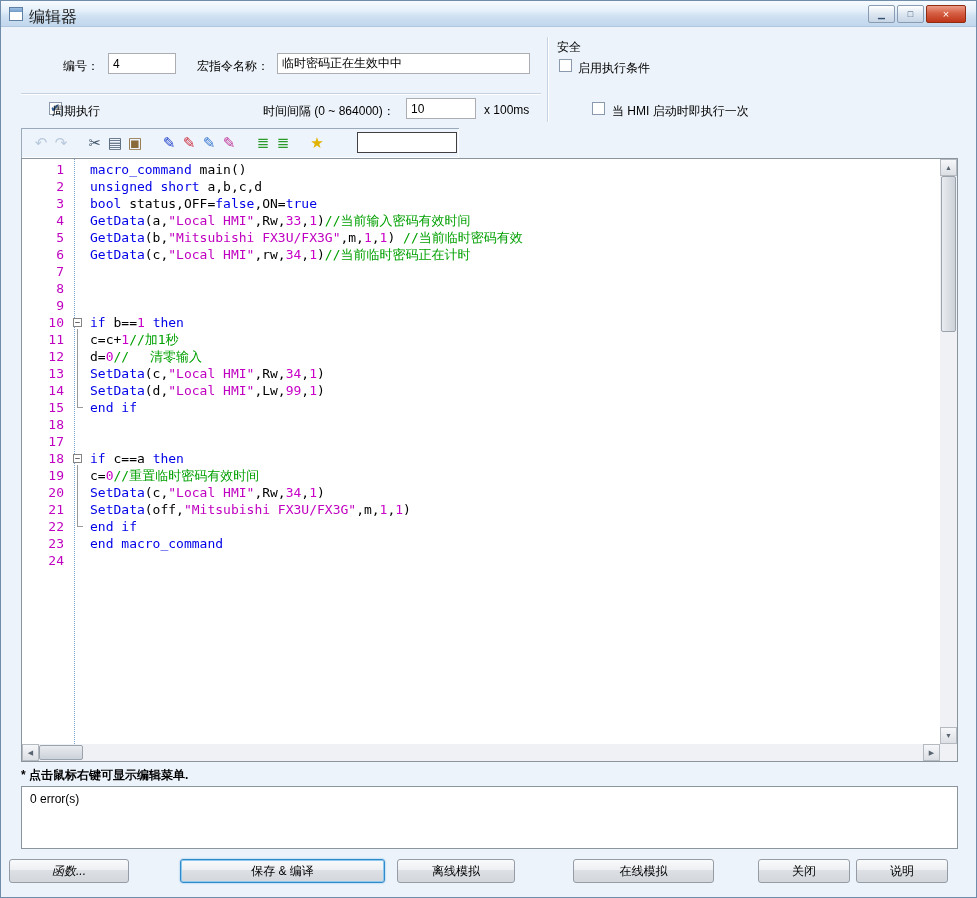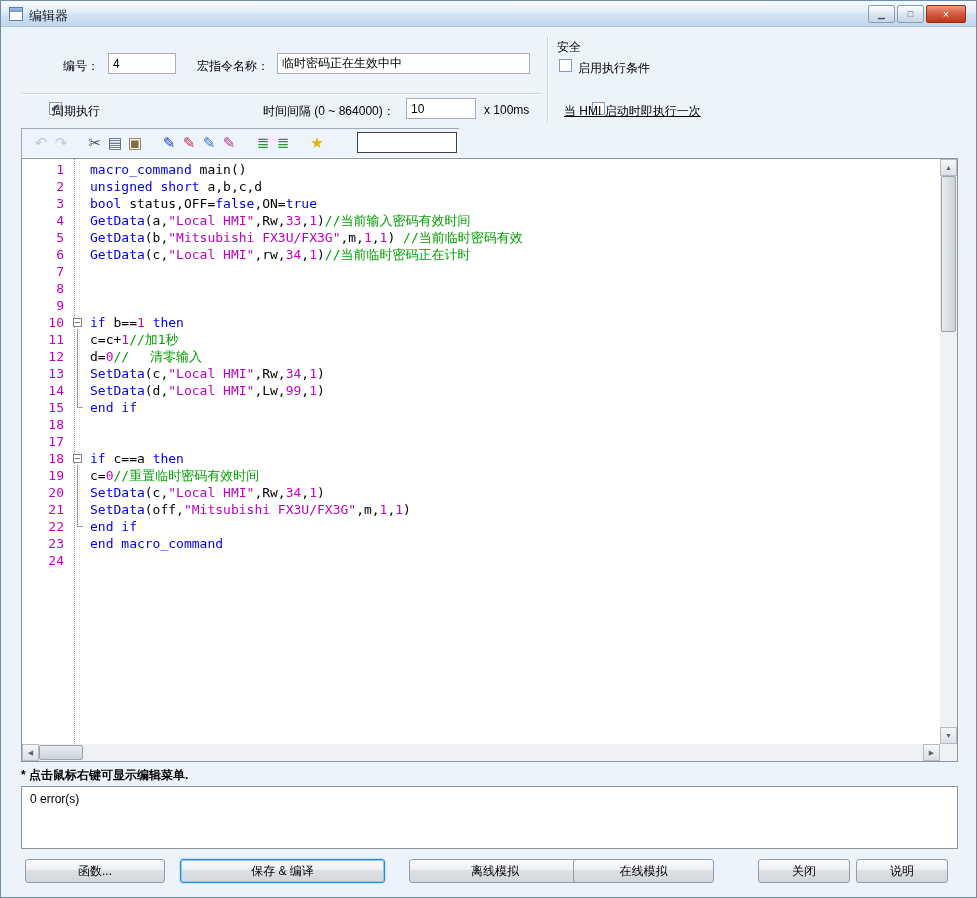--- a/index.html
+++ b/index.html
@@ -8,21 +8,21 @@
             border:1px solid #6f8cab; overflow:hidden; font-size:12px; color:#000; }
 
   
   .titlebar { position:absolute; top:0; left:0; right:0; height:26px;
               background:linear-gradient(#f7fbfe,#e4effa 40%,#cfe1f2 60%,#c1d7ed);
               border-bottom:1px solid #b0c6dd; }
   .title-icon { position:absolute; left:8px; top:6px; width:14px; height:14px;
                 background:#fff; border:1px solid #5f7fa3; }
   .title-icon::before { content:""; position:absolute; left:0; right:0; top:0; height:4px;
                 background:linear-gradient(#9fc1e4,#6f9bc8); }
-  .title-text { position:absolute; left:28px; top:6px; font-size:13px; color:#1a1a1a; }
+  .title-text { position:absolute; left:28px; top:6px; font-size:16px; color:#1a1a1a; }
   .win-btns { position:absolute; top:4px; right:10px; display:flex; gap:2px; }
   .win-btn { width:27px; height:18px; border:1px solid #8a9cb2; border-radius:2px;
              background:linear-gradient(#ffffff,#dde7f1 50%,#c7d5e5);
              font-size:9px; line-height:14px; text-align:center; color:#35506e; padding:0; }
   .win-btn.close { width:40px; border-color:#8f2c12; color:#fff; font-size:11px;
              background:linear-gradient(#eb9c89,#d65f43 45%,#c0361a); }
 
   
   .abs { position:absolute; }
   .field { border:1px solid #abadb3; background:#fff; padding:1px 4px; font-size:12px;
@@ -84,23 +84,23 @@
   .sb-corner { position:absolute; right:0; bottom:0; width:17px; height:17px; background:#f0f1f4; }
 
   
   .hint { position:absolute; left:20px; top:766px; font-size:12px;font-weight:bold; }
   .errorbox { position:absolute; left:20px; top:785px; width:937px; height:63px;
               background:#fff; border:1px solid #8a959e; padding:5px 8px; font-size:12px; }
   .btn { position:absolute; top:858px; height:24px; border:1px solid #959ca6; border-radius:3px;
          background:linear-gradient(#f9fafb,#edeff2 45%,#dde0e5 46%,#d3d7dc);
          font-size:12px; text-align:center; font-family:"Liberation Sans","DejaVu Sans",sans-serif; }
   .btn.default { border:1px solid #2f8ac9; box-shadow:inset 0 0 0 1px #8fc8ee, 0 0 2px #7ab8e8; }
-  #btn-func    { left:24px;  width:140px; }
+  #btn-func    { left:8px;  width:120px;font-style:italic; }
   #btn-save    { left:163px; width:205px;margin-left:16px; }
-  #btn-offline { left:408px; width:172px; }
+  #btn-offline { left:396px; width:118px; }
   #btn-online  { left:572px; width:141px; }
   #btn-close2  { left:757px; width:92px; }
   #btn-help    { left:855px; width:92px; }
 </style>
 </head>
 <body>
 
 <div class="window">
 
   
@@ -126,21 +126,21 @@
 
   <div class="abs etched-h" style="left:20px; top:92px; width:520px;"></div>
   <div class="abs etched-v" style="left:546px; top:36px; height:85px;"></div>
 
   <span class="abs checkbox checked" style="left:32px; top:101px;"></span>
   <span class="abs txt" style="left:51px; top:102px;">周期执行</span>
   <span class="abs txt" style="left:262px; top:102px;">时间间隔 (0 ~ 864000)：</span>
   <input class="abs field" style="left: 405px; top: 97px; width: 70px;" value="10">
   <span class="abs txt" style="left:483px; top:102px;">x 100ms</span>
   <span class="abs checkbox" style="left:558px; top:101px;"></span>
-  <span class="abs txt" style="left:563px; top:102px;text-decoration:underline;">当 HMI 启动时即执行一次</span>
+  <span class="abs txt" style="left:611px; top:102px;">当 HMI 启动时即执行一次</span>
 
   
   <div class="toolbar">
     <div class="tb-icons" id="tb-icons">
         <span class="tb-icon disabled" style="color: rgb(139, 166, 196);">↶</span>
         <span class="tb-icon disabled" style="color: rgb(139, 166, 196);">↷</span>
         <span class="tb-icon gap" style="color: rgb(68, 88, 110);">✂</span>
         <span class="tb-icon" style="color: rgb(68, 88, 110);">▤</span>
         <span class="tb-icon" style="color: rgb(138, 106, 58);">▣</span>
         <span class="tb-icon gap" style="color: rgb(34, 68, 204);">✎</span>

